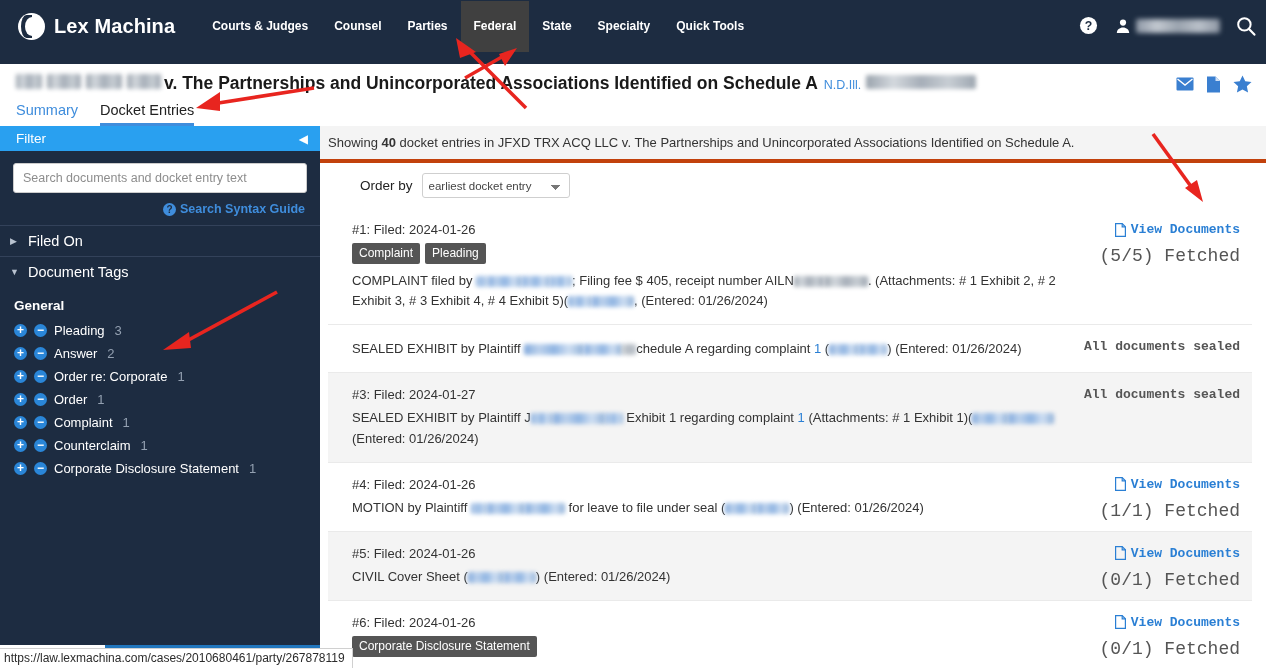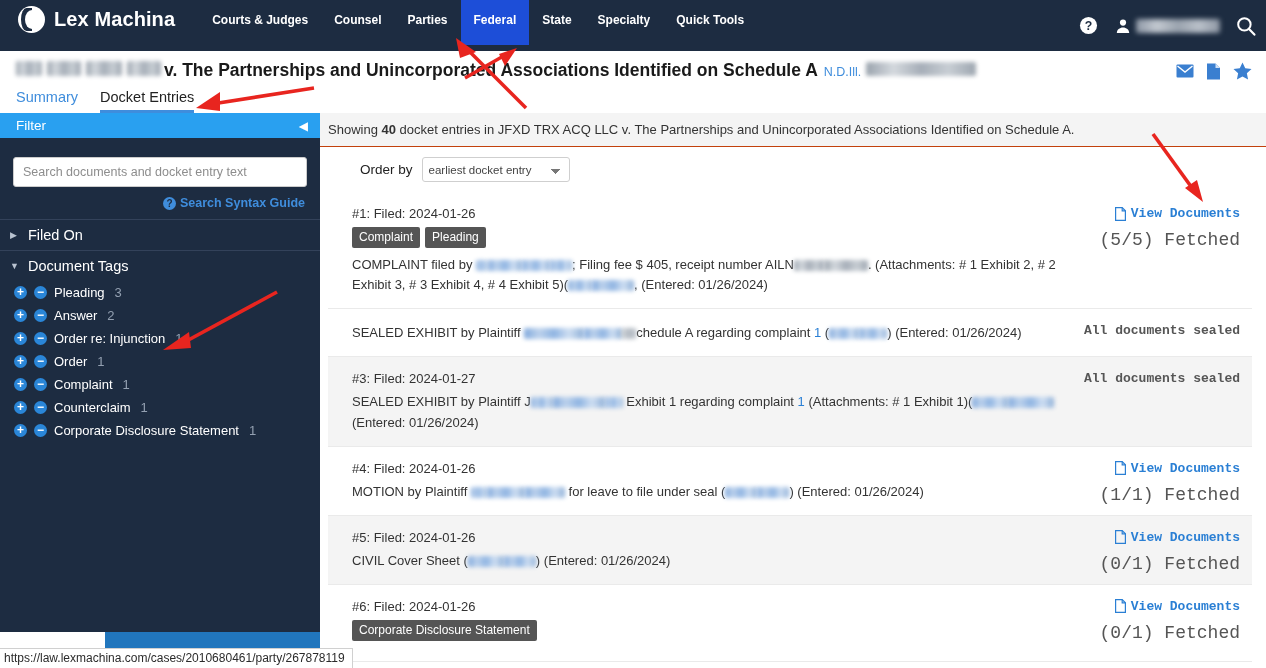--- a/index.html
+++ b/index.html
@@ -6,21 +6,21 @@
   html, body {
     width: 1266px; height: 668px;
     overflow: hidden;
     font-family: "Liberation Sans", sans-serif;
     background: #ffffff;
   }
   body { position: relative; }
 
   
   .topnav {
-    height: 51px; background: #1d2c41;
+    height: 64px; background: #1d2c41;
     display: flex; align-items: center;
     padding: 0 0 12px 18px;
     position: relative;
   }
   .brand { display: flex; align-items: center; gap: 9px; margin-right: 24px; }
   .brand-logo {
     width: 27px; height: 27px; border-radius: 50%;
     background: #ffffff; position: relative; flex: none;
   }
   .brand-logo::before {
@@ -36,21 +36,21 @@
   .brand-name {
     color: #ffffff; font-size: 20px; font-weight: bold; letter-spacing: .1px;
     white-space: nowrap;
   }
   .navlinks { display: flex; align-items: stretch; height: 51px; }
   .navlink {
     display: flex; align-items: center; padding: 0 13px;
     color: #ffffff; font-size: 12px; font-weight: bold;
     white-space: nowrap; cursor: pointer;
   }
-  .navlink.active { background: #1d4ed8; }
+  .navlink.active { background: #404040; }
   .nav-right {
     position: absolute; right: 0; top: 0; height: 51px;
     display: flex; align-items: center; gap: 0;
   }
   .nav-ico {
     color: #ffffff; display: flex; align-items: center; justify-content: center;
     cursor: pointer;
   }
   .help-ico { width: 30px; height: 30px; }
   .user-wrap { display: flex; align-items: center; gap: 5px; margin: 0 6px 0 12px; }
@@ -92,21 +92,21 @@
     width: 320px; background: #1d2c41; color: #ffffff;
     position: relative; flex: none;
   }
   .filter-head {
     background: #29a0f0; height: 25px;
     display: flex; align-items: center; justify-content: space-between;
     padding: 0 12px 0 16px;
     font-size: 13.5px; color: #ffffff;
   }
   .filter-head .caret { font-size: 12px; }
-  .search-zone { padding: 19px 13px 0 13px; }
+  .search-zone { padding: 12px 13px 0 13px; }
   .search-input {
     width: 100%; height: 30px; border: 1px solid #ccc; border-radius: 3px;
     padding: 0 9px; font-size: 12.5px; color: #888;
     font-family: "Liberation Sans", sans-serif; background: #fff;
   }
   .search-input::placeholder { color: #8d8d8d; }
   .syntax-row {
     display: flex; align-items: center; justify-content: flex-end;
     gap: 4px; margin-top: 9px; padding-right: 2px;
   }
@@ -157,21 +157,21 @@
   .btn-apply {
     flex: 1; background: #2176bd; color: #cfd9e3;
     font-size: 15px; display: flex; align-items: center;
     justify-content: center; cursor: pointer;
   }
 
   
   .main { flex: 1; background: #ffffff; position: relative; overflow: hidden; }
   .showing-bar {
     background: #f4f4f4; padding: 9px 14px 9px 8px;
-    font-size: 13px; color: #333; border-bottom: 1px solid #c2410c;
+    font-size: 13px; color: #333; border-bottom: 4px solid #c2410c;
   }
   .showing-bar b { font-weight: bold; }
   .orderby-row {
     display: flex; align-items: center; gap: 9px;
     padding: 10px 0 10px 8px;
     margin-left: 32px;
   }
   .orderby-label { font-size: 13.5px; color: #222; }
   .orderby-select {
     width: 148px; height: 25px; border: 1px solid #cfcfcf; border-radius: 3px;
@@ -327,37 +327,38 @@
 
     <div class="sect-row first">
       <span class="tri">▶</span>
       <span>Filed On</span>
     </div>
     <div class="sect-row">
       <span class="tri">▼</span>
       <span>Document Tags</span>
     </div>
 
+    <div class="subhead">General</div>
     <div class="tag-list" id="taglist">
         <div class="tag-row">
           <span class="pmico">+</span>
           <span class="pmico">−</span>
           <span class="tag-label">Pleading</span>
           <span class="tag-count">3</span>
         </div>
         <div class="tag-row">
           <span class="pmico">+</span>
           <span class="pmico">−</span>
           <span class="tag-label">Answer</span>
           <span class="tag-count">2</span>
         </div>
         <div class="tag-row">
           <span class="pmico">+</span>
           <span class="pmico">−</span>
-          <span class="tag-label">Order re: Injunction</span>
+          <span class="tag-label">Order re: Corporate</span>
           <span class="tag-count">1</span>
         </div>
         <div class="tag-row">
           <span class="pmico">+</span>
           <span class="pmico">−</span>
           <span class="tag-label">Order</span>
           <span class="tag-count">1</span>
         </div>
         <div class="tag-row">
           <span class="pmico">+</span>

